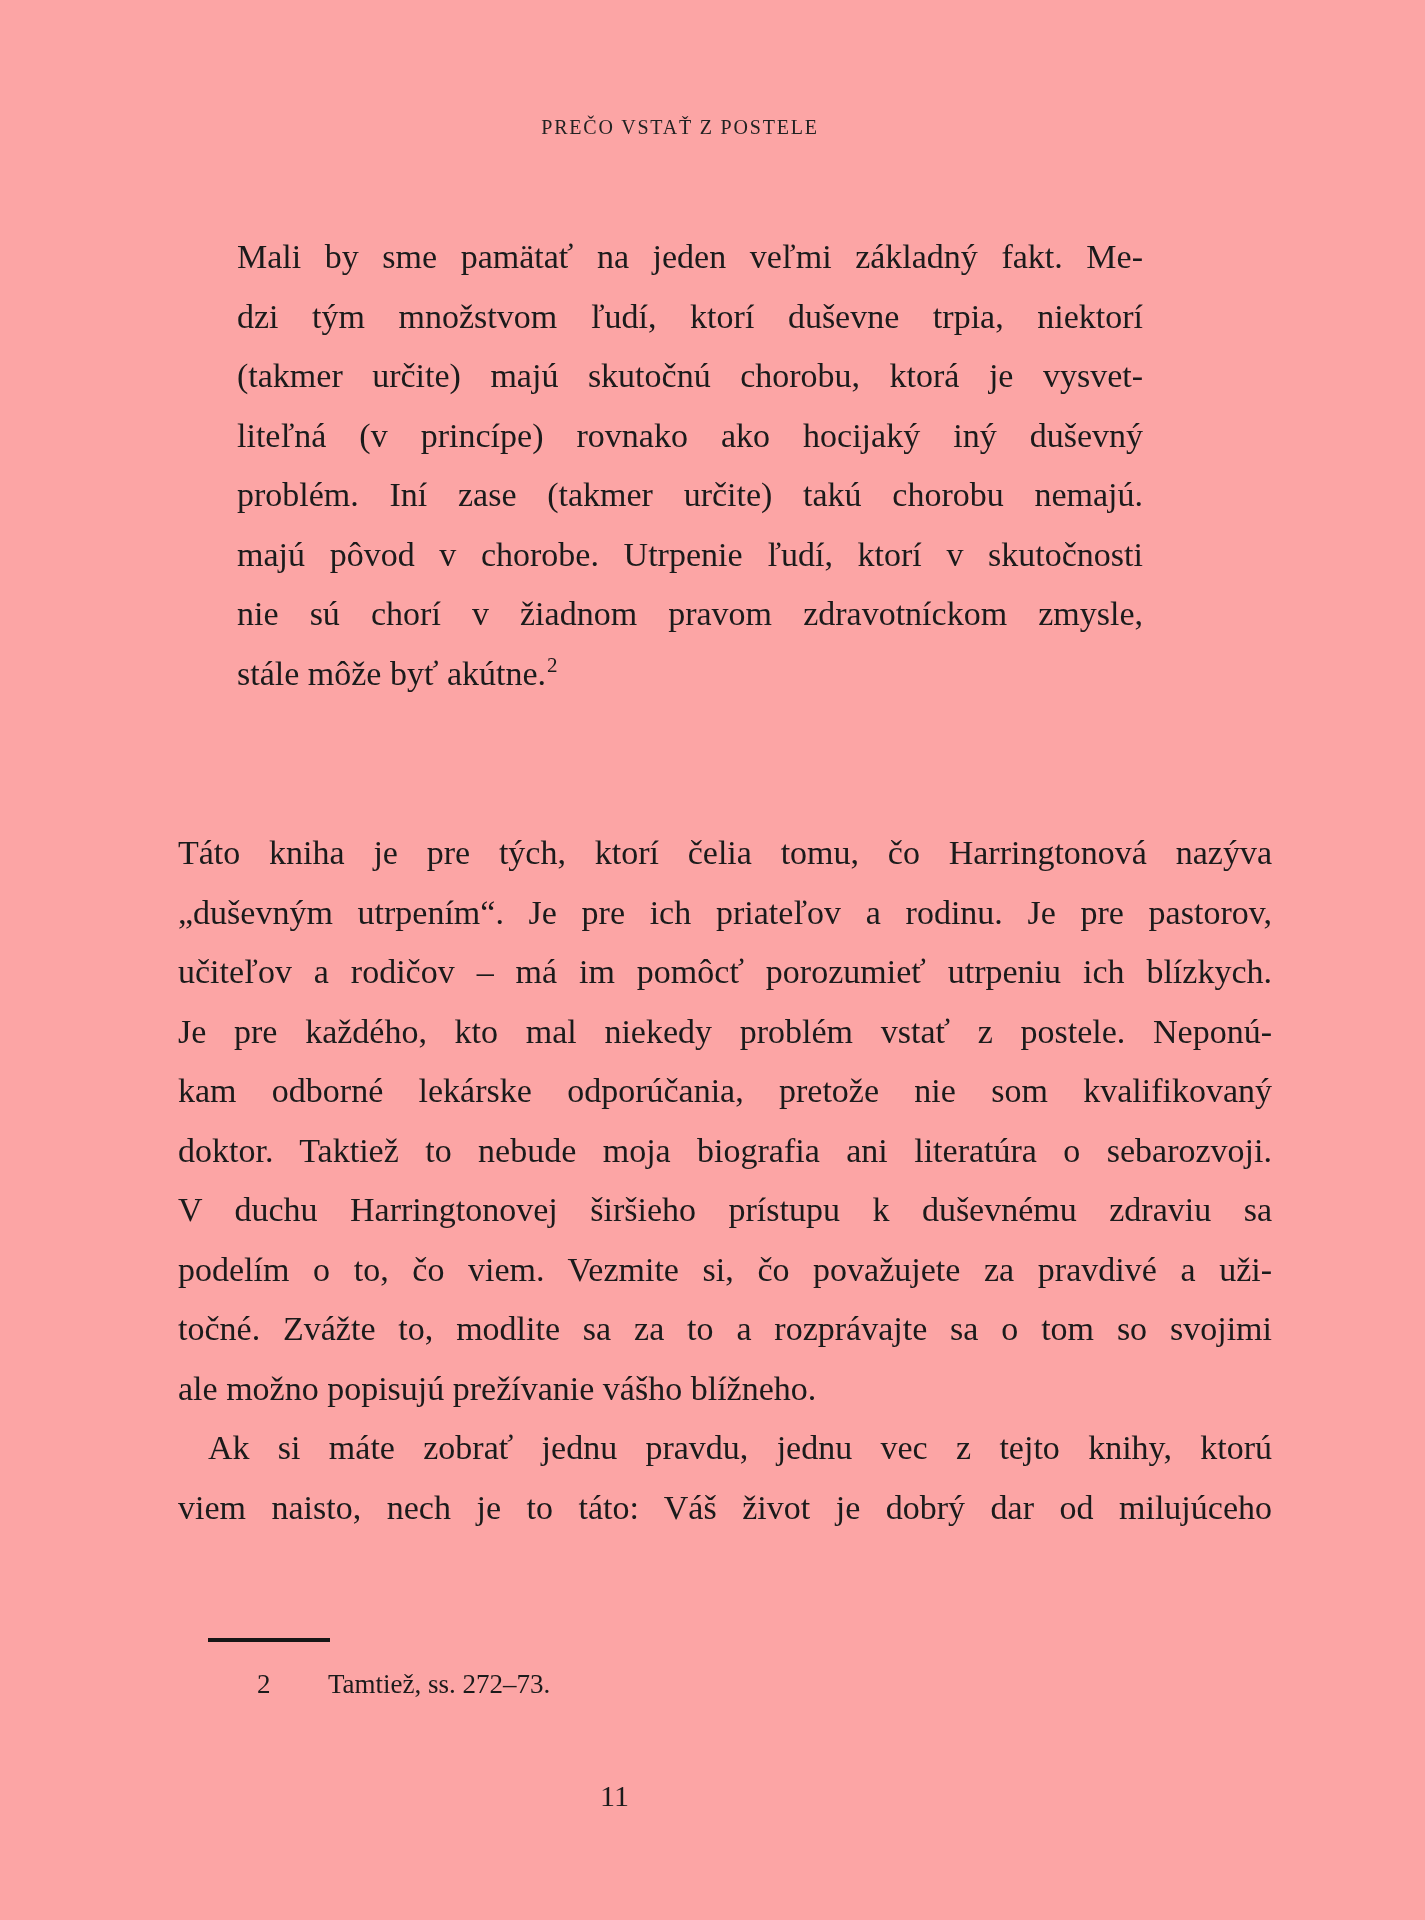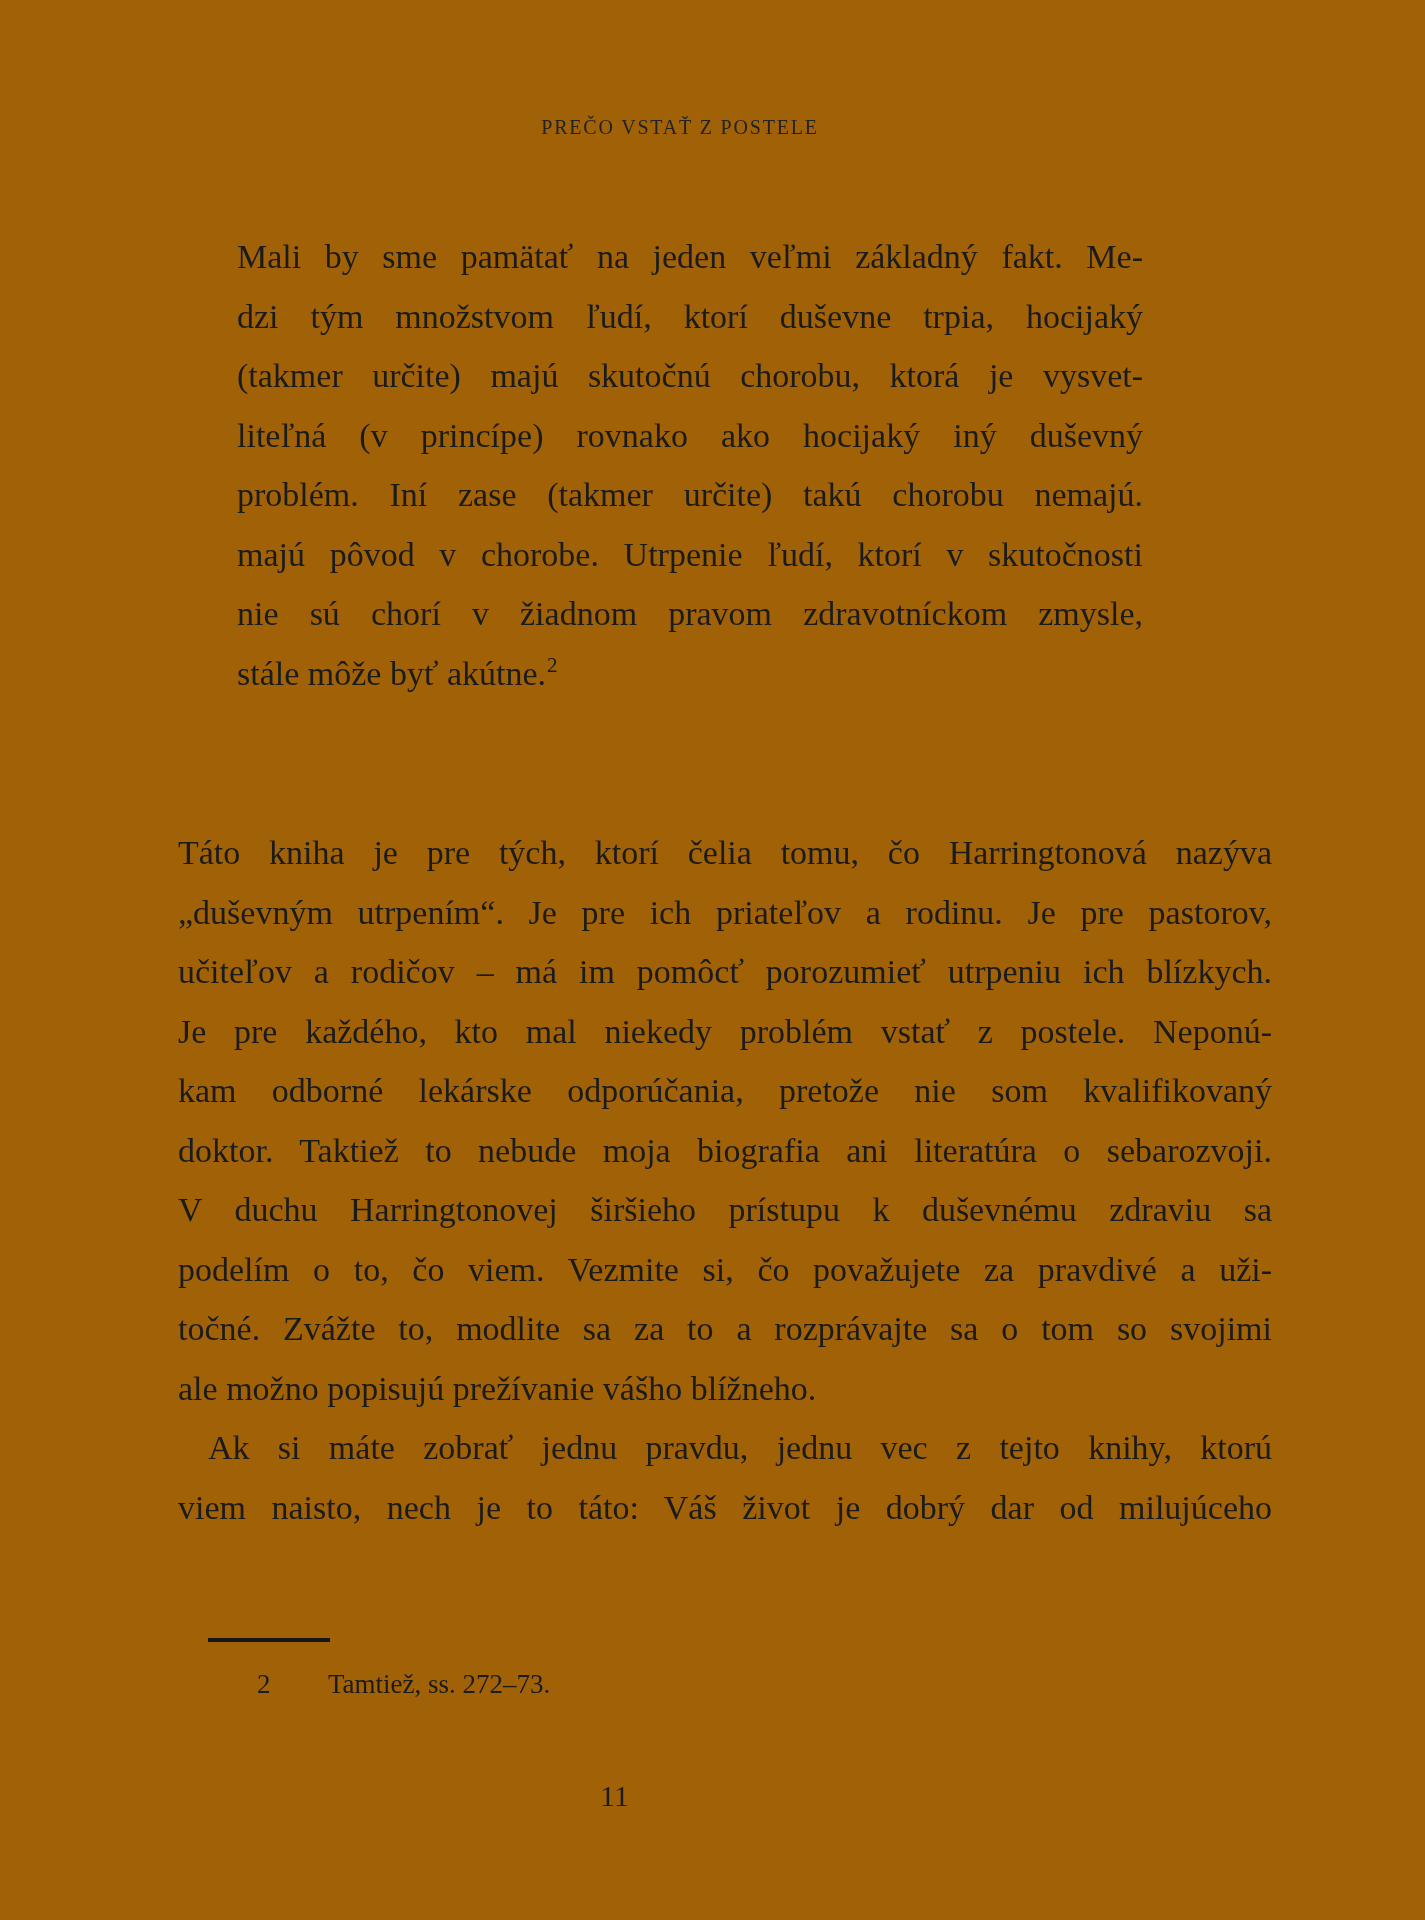--- a/index.html
+++ b/index.html
@@ -4,21 +4,21 @@
 <style>
   html, body {
     margin: 0;
     padding: 0;
     background: #fdfdfd;
   }
   .page {
     position: relative;
     width: 1425px;
     height: 1920px;
-    background: #a16207;
+    background: #fca5a5;
     color: #1b1b1b;
     font-family: "Liberation Serif", "DejaVu Serif", serif;
     overflow: hidden;
   }
   .running-head {
     position: absolute;
     top: 112px;
     left: 400px;
     width: 560px;
     text-align: center;
@@ -91,21 +91,21 @@
 </style>
 </head>
 <body>
 
 <div class="page">
 
   <div class="running-head">PREČO VSTAŤ Z POSTELE</div>
 
   <div class="quote">
     <div class="line fit" style="">Mali by sme pamätať na jeden veľmi základný fakt. Me-</div>
-    <div class="line fit" style="">dzi tým množstvom ľudí, ktorí duševne trpia, hocijaký</div>
+    <div class="line fit" style="">dzi tým množstvom ľudí, ktorí duševne trpia, niektorí</div>
     <div class="line fit" style="">(takmer určite) majú skutočnú chorobu, ktorá je vysvet-</div>
     <div class="line fit" style="">liteľná (v princípe) rovnako ako hocijaký iný duševný</div>
     <div class="line fit" style="">problém. Iní zase (takmer určite) takú chorobu nemajú.</div>
     <div class="line fit" style="">majú pôvod v chorobe. Utrpenie ľudí, ktorí v skutočnosti</div>
     <div class="line fit" style="">nie sú chorí v žiadnom pravom zdravotníckom zmysle,</div>
     <div class="line last" style="">
       <span>stále môže byť akútne.</span><sup class="fnref">2</sup>
     </div>
   </div>
 

